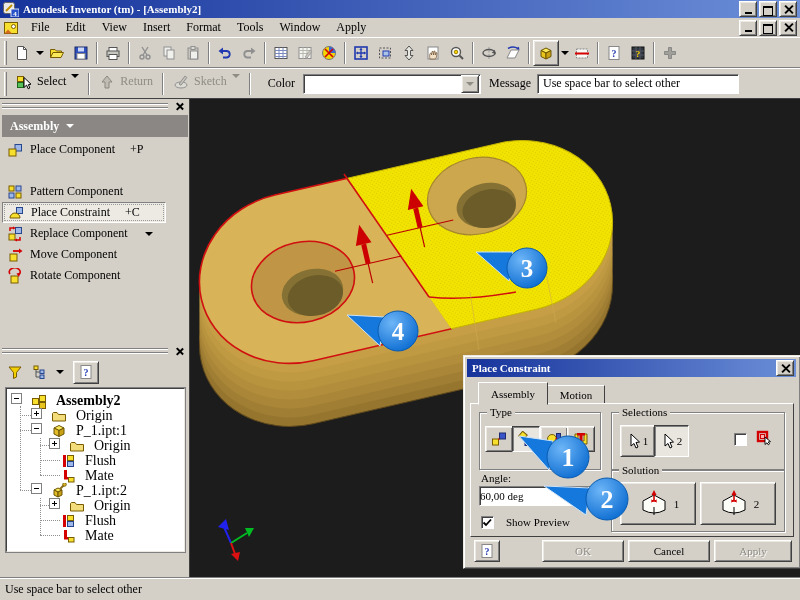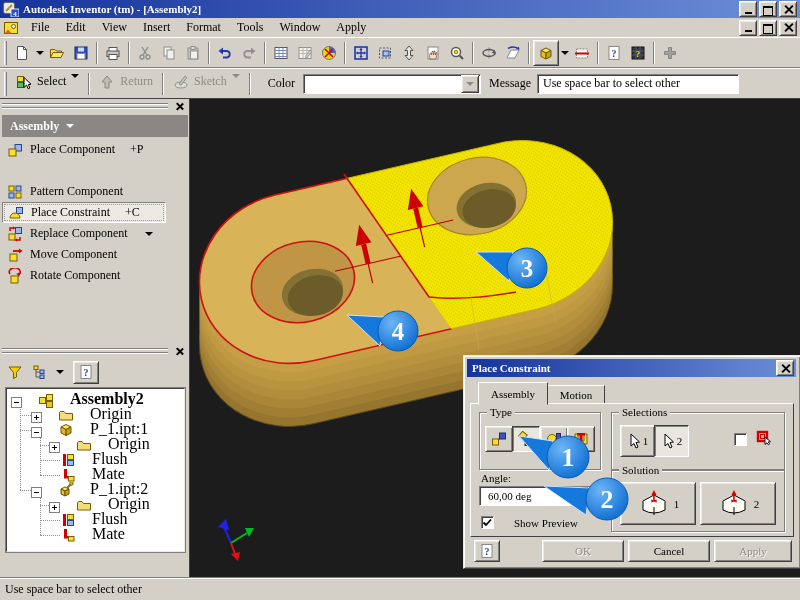--- a/index.html
+++ b/index.html
@@ -49,21 +49,21 @@
   .pb-item{position:absolute;left:2px;height:21px;display:flex;align-items:center;gap:7px;padding-left:5px;font-size:12px;width:182px;box-sizing:border-box}
   .pb-item.selected{width:164px;background:#eceae3;border:1px solid;border-color:#808080 #fff #fff #808080;outline:1px dotted #9a9a9a;outline-offset:-3px}
   .panelhdr{position:absolute;left:2px;top:16px;width:186px;height:22px;background:#8a8784;color:#fff;
     font-weight:bold;font-size:12px;display:flex;align-items:center;gap:7px;padding-left:8px;box-sizing:border-box}
   .panelhdr .arr-dn{border-top-color:#fff}
   .xsmall{position:absolute;width:13px;height:13px;display:flex;align-items:center;justify-content:center}
   .xsmall .g-x::before,.xsmall .g-x::after{height:9px;width:1.5px;top:0}
   
   .treebox{position:absolute;left:6px;top:289px;width:177px;height:162px;background:#fff;
     border:1px solid;border-color:#404040 #ece9e2 #ece9e2 #404040;box-shadow:0 0 0 1px #808080;overflow:hidden}
-  .trow{position:absolute;height:15px;display:flex;align-items:flex-end;gap:16px;font-size:16px;white-space:nowrap}
+  .trow{position:absolute;height:15px;display:flex;align-items:flex-start;gap:9px;font-size:14px;white-space:nowrap}
   .exp{width:9px;height:9px;border:1px solid #808080;background:#fff;position:relative;flex:none;box-sizing:content-box}
   .exp::before{content:"";position:absolute;left:2px;top:4px;width:5px;height:1px;background:#000}
   .exp.plus::after{content:"";position:absolute;left:4px;top:2px;width:1px;height:5px;background:#000}
   .tg-v{position:absolute;width:0;border-left:1px dotted #909090}
   .tg-h{position:absolute;height:0;border-top:1px dotted #909090}
   .ticon{flex:none;display:flex}
   
   .viewport{left:190px;top:99px;width:610px;height:478px;background:#1c1c1c;z-index:1}
   .dialog{left:463px;top:355px;width:336px;height:212px;background:#d4d0c8;
     border:1px solid;border-color:#ece9e2 #404040 #404040 #ece9e2;box-shadow:inset 1px 1px 0 #fff,inset -1px -1px 0 #808080;z-index:10}
@@ -735,27 +735,27 @@
         <span class="checkbox" style="position:absolute;left:122px;top:20px"></span>
         <span style="position:absolute;left:144px;top:16px"><svg width="17" height="17">
               <rect x="2" y="3" width="9" height="9" fill="none" stroke="#d40000" stroke-width="2.4"></rect>
               <rect x="4.5" y="5.5" width="4" height="4" fill="#ffb0b0" stroke="#d40000"></rect>
               <polygon points="9,8 9,15.5 11,13.8 12.3,15.8 13.6,14.8 12.2,13 14.5,12.6" fill="#fff" stroke="#000" stroke-width="0.9"></polygon>
             </svg></span>
       </div>
 
       <span style="position:absolute;left:10px;top:68px">Angle:</span>
       <div class="field" style="position:absolute;left:8px;top:82px;width:128px;height:20px;display:flex;align-items:center;box-sizing:border-box">
-        <span style="flex:1;padding-left:8px">60,00 deg</span>
+        <span style="flex:1;padding-left:0">60,00 deg</span>
         <span class="raised" style="width:15px;height:16px;display:flex;align-items:center;justify-content:center;margin-right:1px">
             <span class="arr-rt"></span>
           </span>
       </div>
 
-      <span style="position:absolute;left:10px;top:112px;display:flex;align-items:center;gap:20px">
+      <span style="position:absolute;left:10px;top:112px;display:flex;align-items:flex-start;gap:12px">
         <span class="checkbox">
             <svg width="11" height="11">
               <polyline points="1.5,5.5 4,8 9,2.5" fill="none" stroke="#000" stroke-width="1.8"></polyline>
             </svg>
           </span>
         <span>Show Preview</span>
       </span>
 
       <div class="groupbox" style="position:absolute;left:140px;top:66px;width:172px;height:60px">
         <span class="grouplabel">Solution</span>

